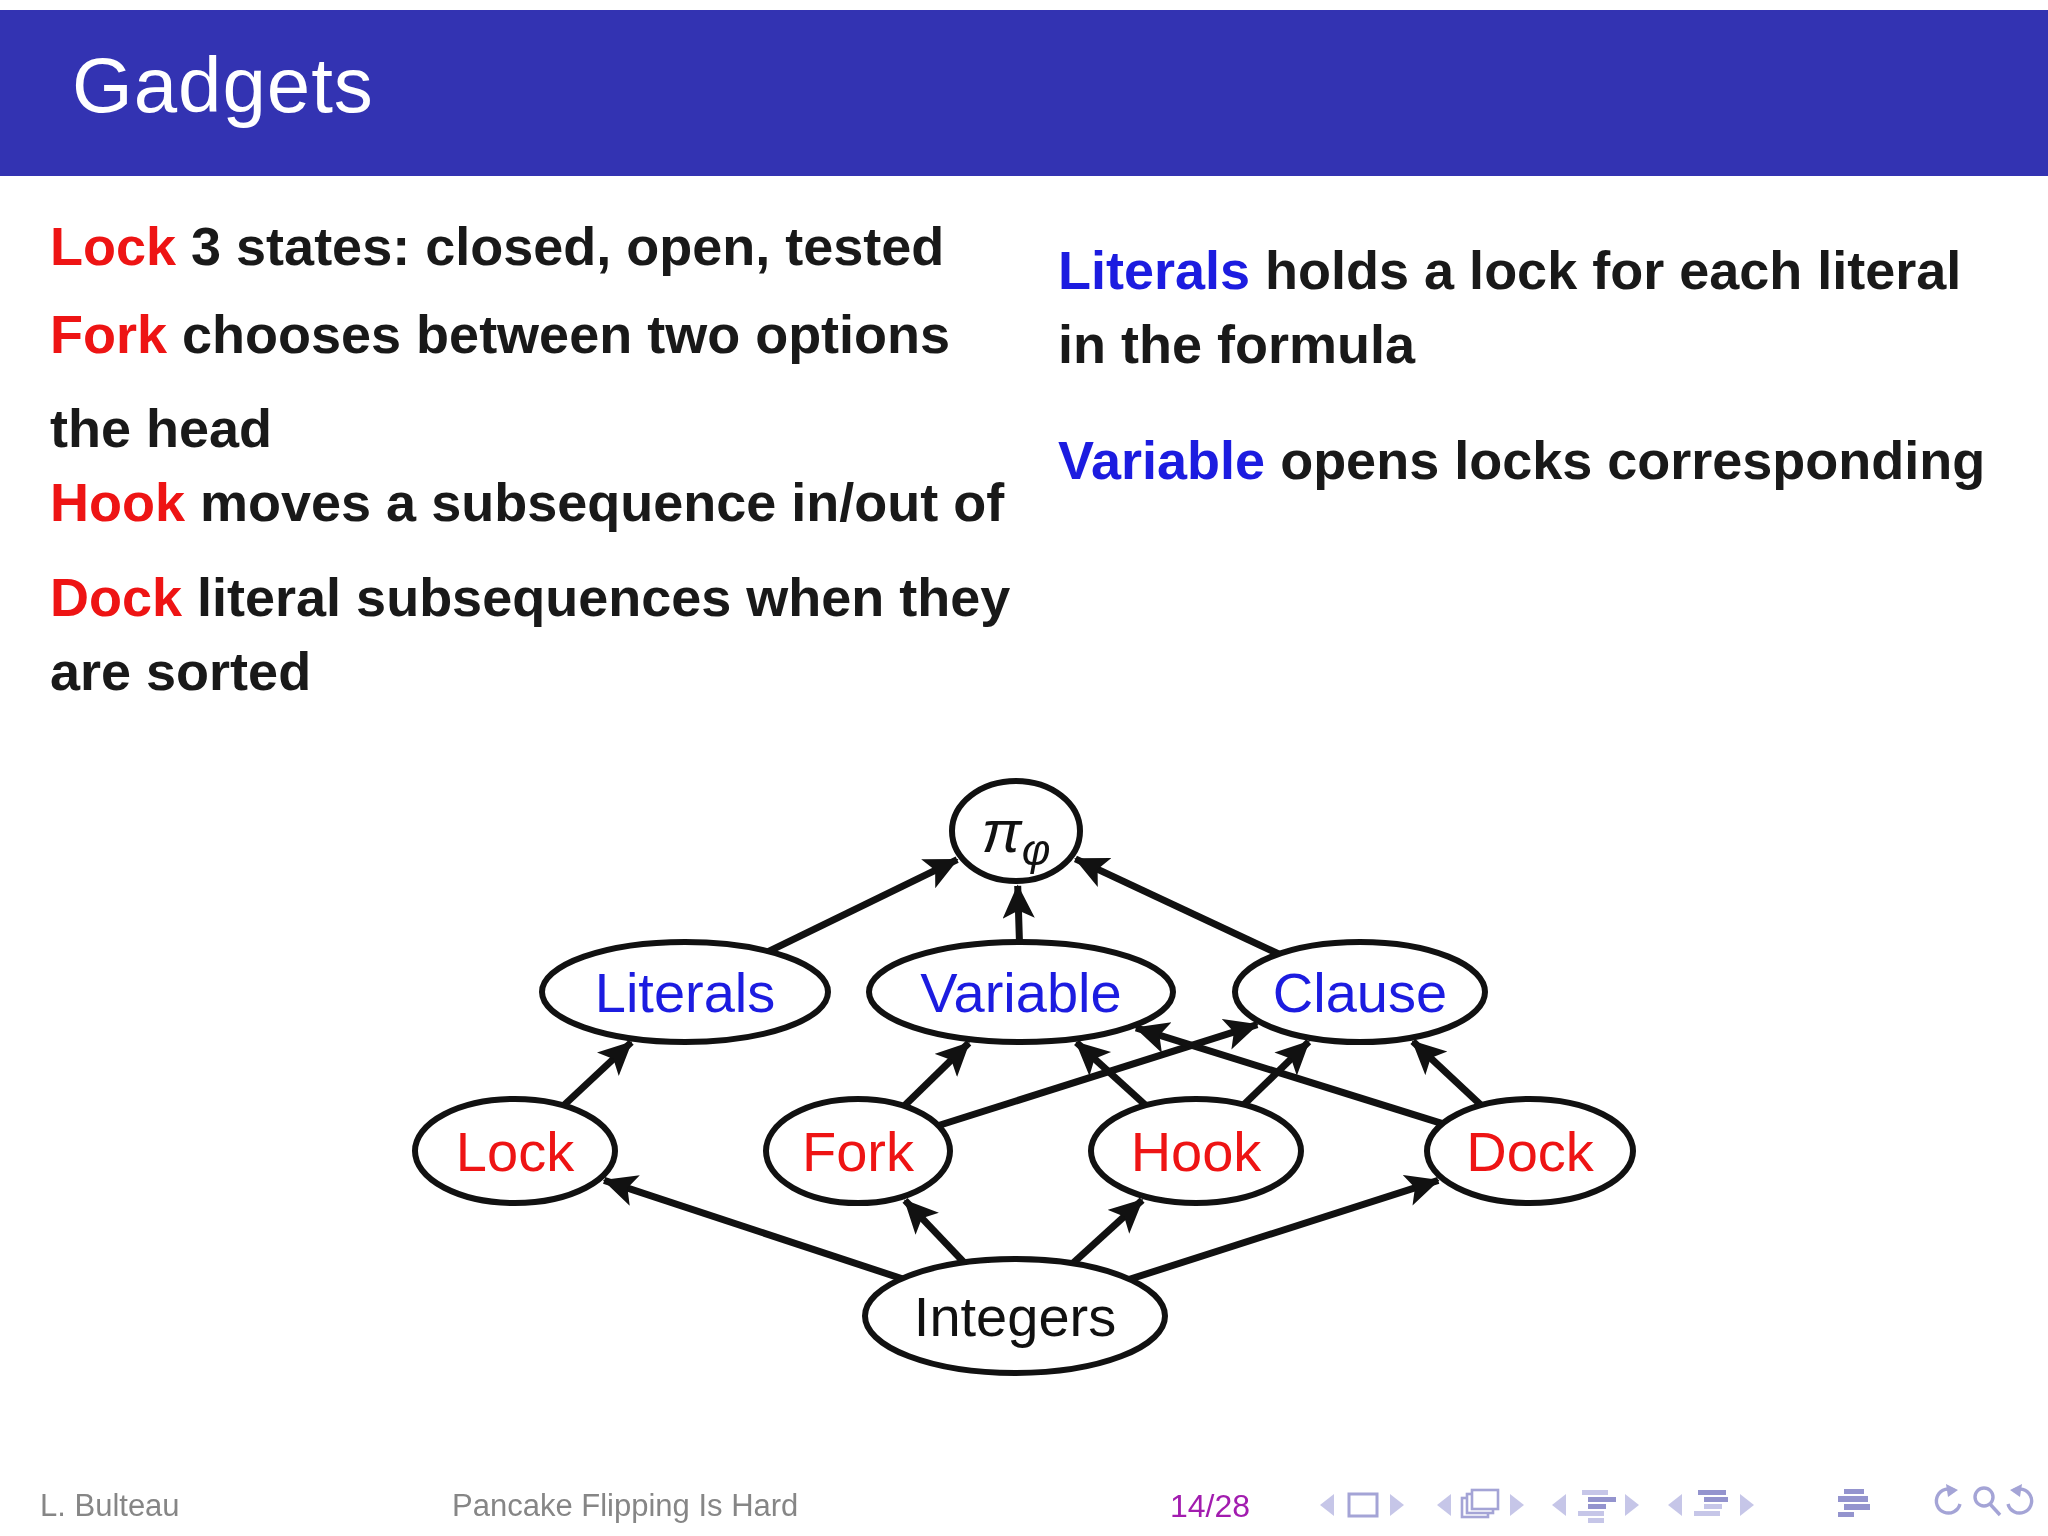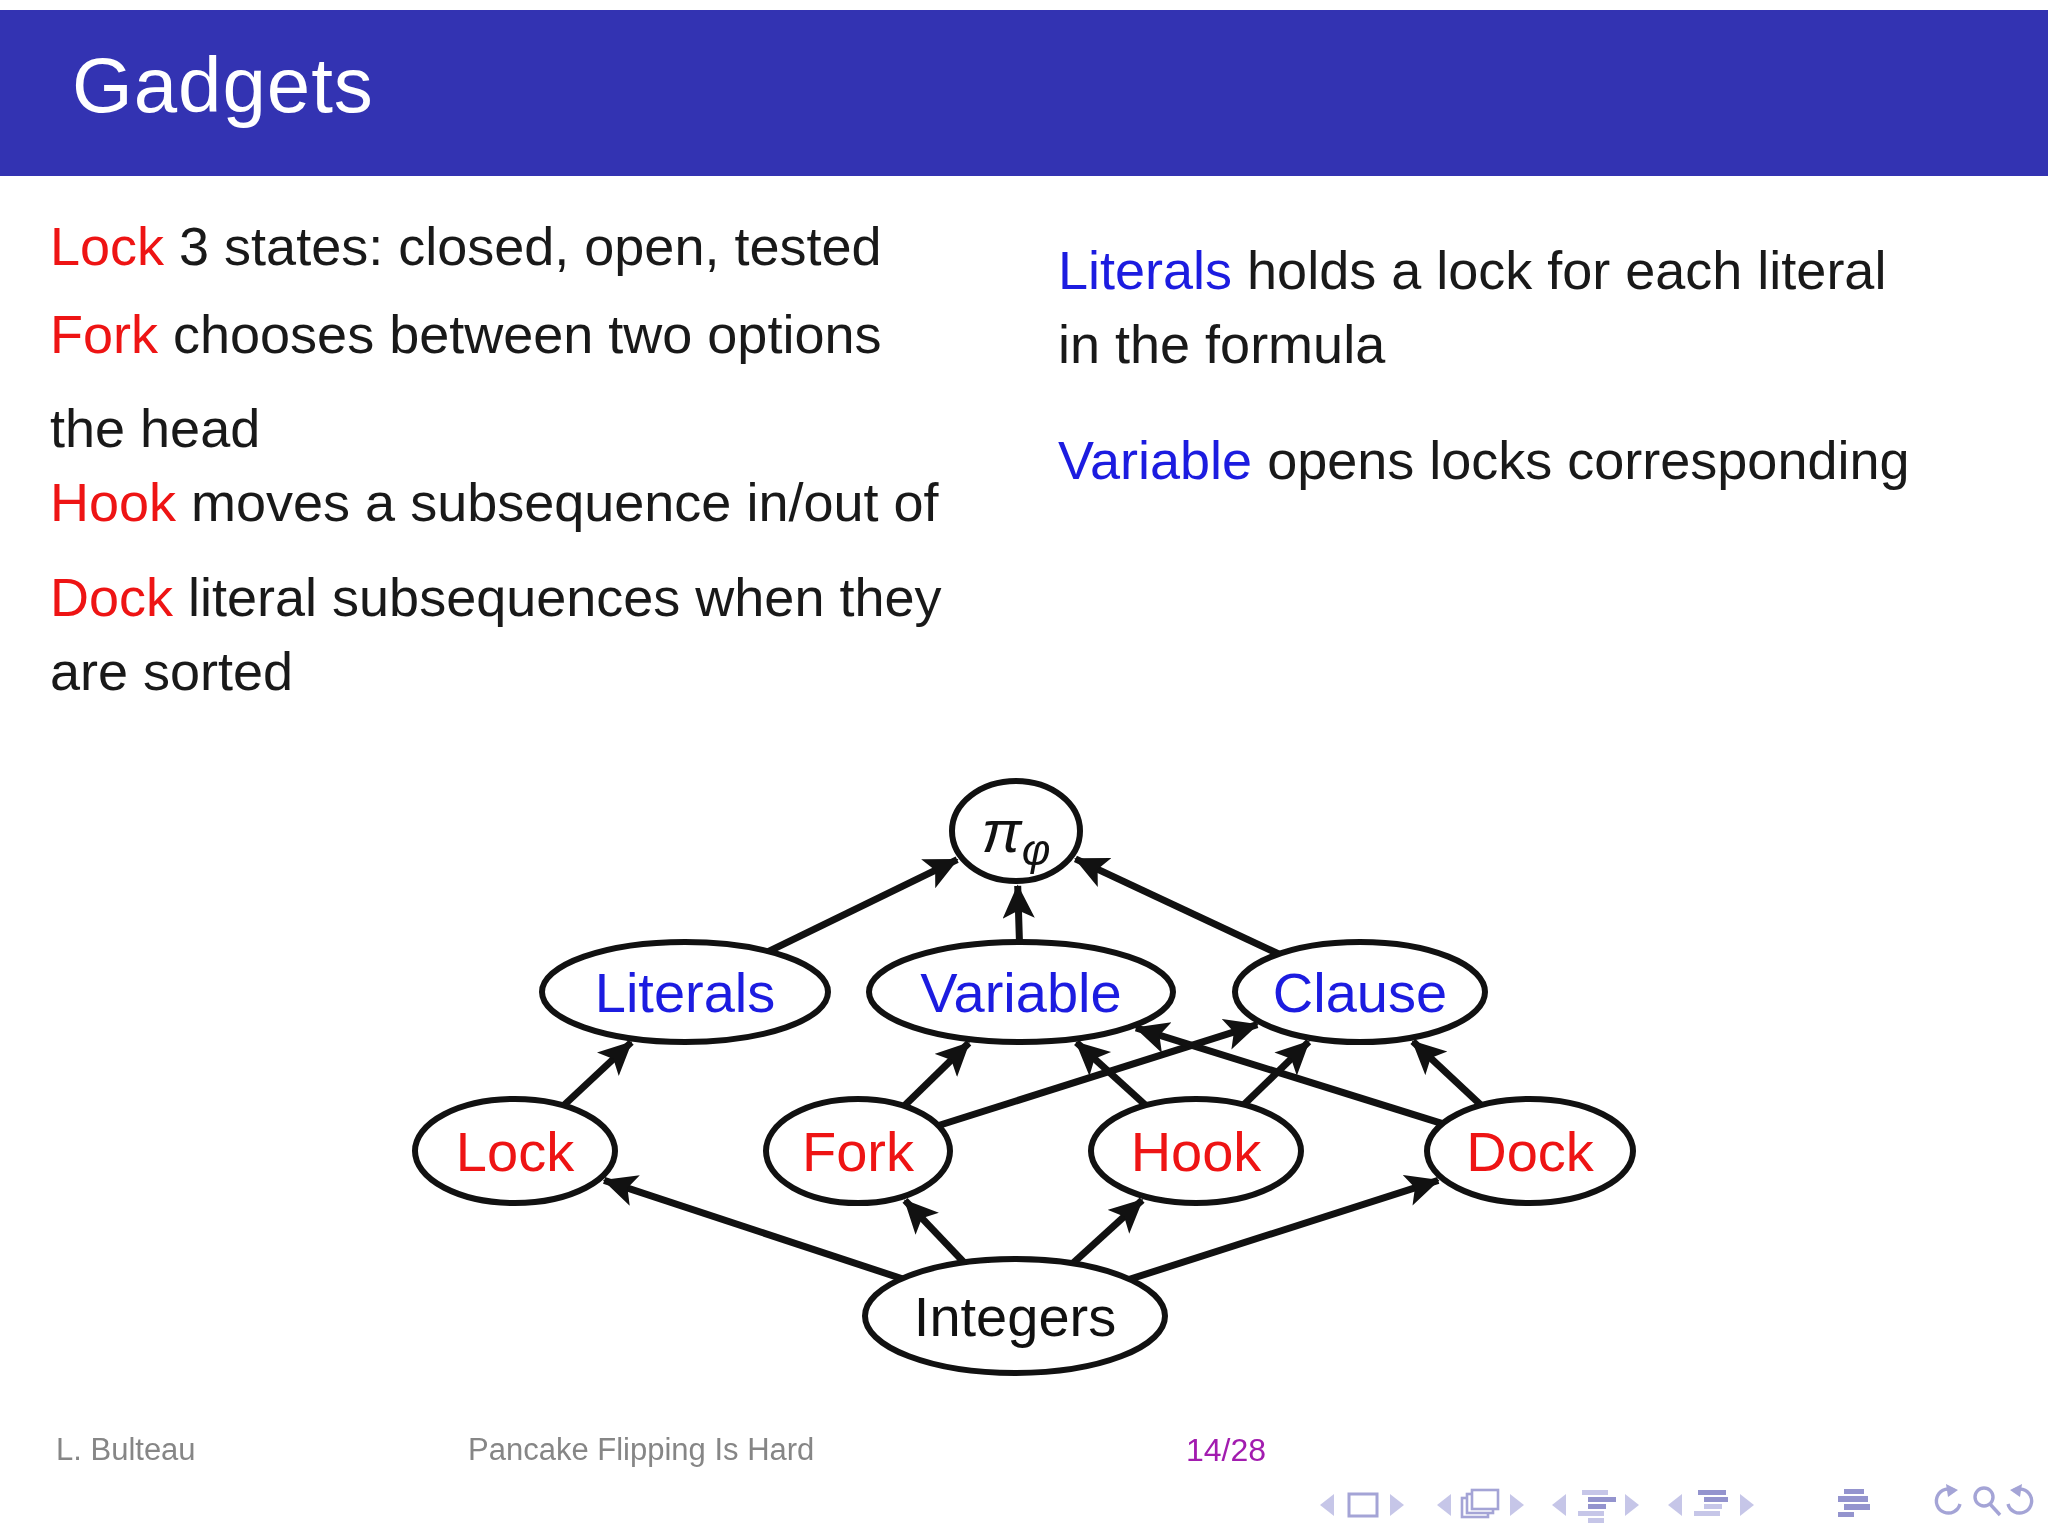--- a/index.html
+++ b/index.html
@@ -14,31 +14,31 @@
     position:absolute;left:0;top:10px;width:2048px;height:166px;
     background:var(--structure,#3333b2);
     padding-left:28px;
   }
   .titlebar .t{
     color:#ffffff;font-size:78px;font-weight:400;
     line-height:150px;padding-left:44px;letter-spacing:1px;
   }
   
   .titem{position:absolute;font-size:54px;}
-  .tline{height:74px;line-height:74px;white-space:nowrap;}
+  .tline{height:74px;line-height:74px;white-space:nowrap;font-weight:bold;}
   .kw{margin-right:15px;}
   .kw.red{color:var(--alert,#ee1414);}
   .kw.blue{color:var(--kwblue,#1c1ce0);}
   .mi{font-style:italic;font-family:"Liberation Serif",serif;}
   
   #diagram{position:absolute;left:0;top:0;}
   #diagram text{font-family:"Liberation Sans",sans-serif;}
   
-  .foot{position:absolute;top:1432px;height:36px;line-height:36px;
-        font-size:31px;color:#868686;white-space:nowrap;margin-left:16px;}
+  .foot{position:absolute;top:1488px;height:36px;line-height:36px;
+        font-size:31px;color:#868686;white-space:nowrap;}
   #foot-page{color:#a21caf;}
   .navsvg{position:absolute;left:1300px;top:1482px;}
   .nav-tri{fill:var(--navlight,#c6c6e8);}
   .nav-stroke{stroke:var(--navmid,#a4a4d6);fill:none;}
   .nav-fillw{fill:#ffffff;stroke:var(--navmid,#a4a4d6);}
   .bar-d{fill:var(--navdark,#9494ce);}
   .bar-l{fill:var(--navlight,#ccccea);}
 </style>
 </head>
 <body>

